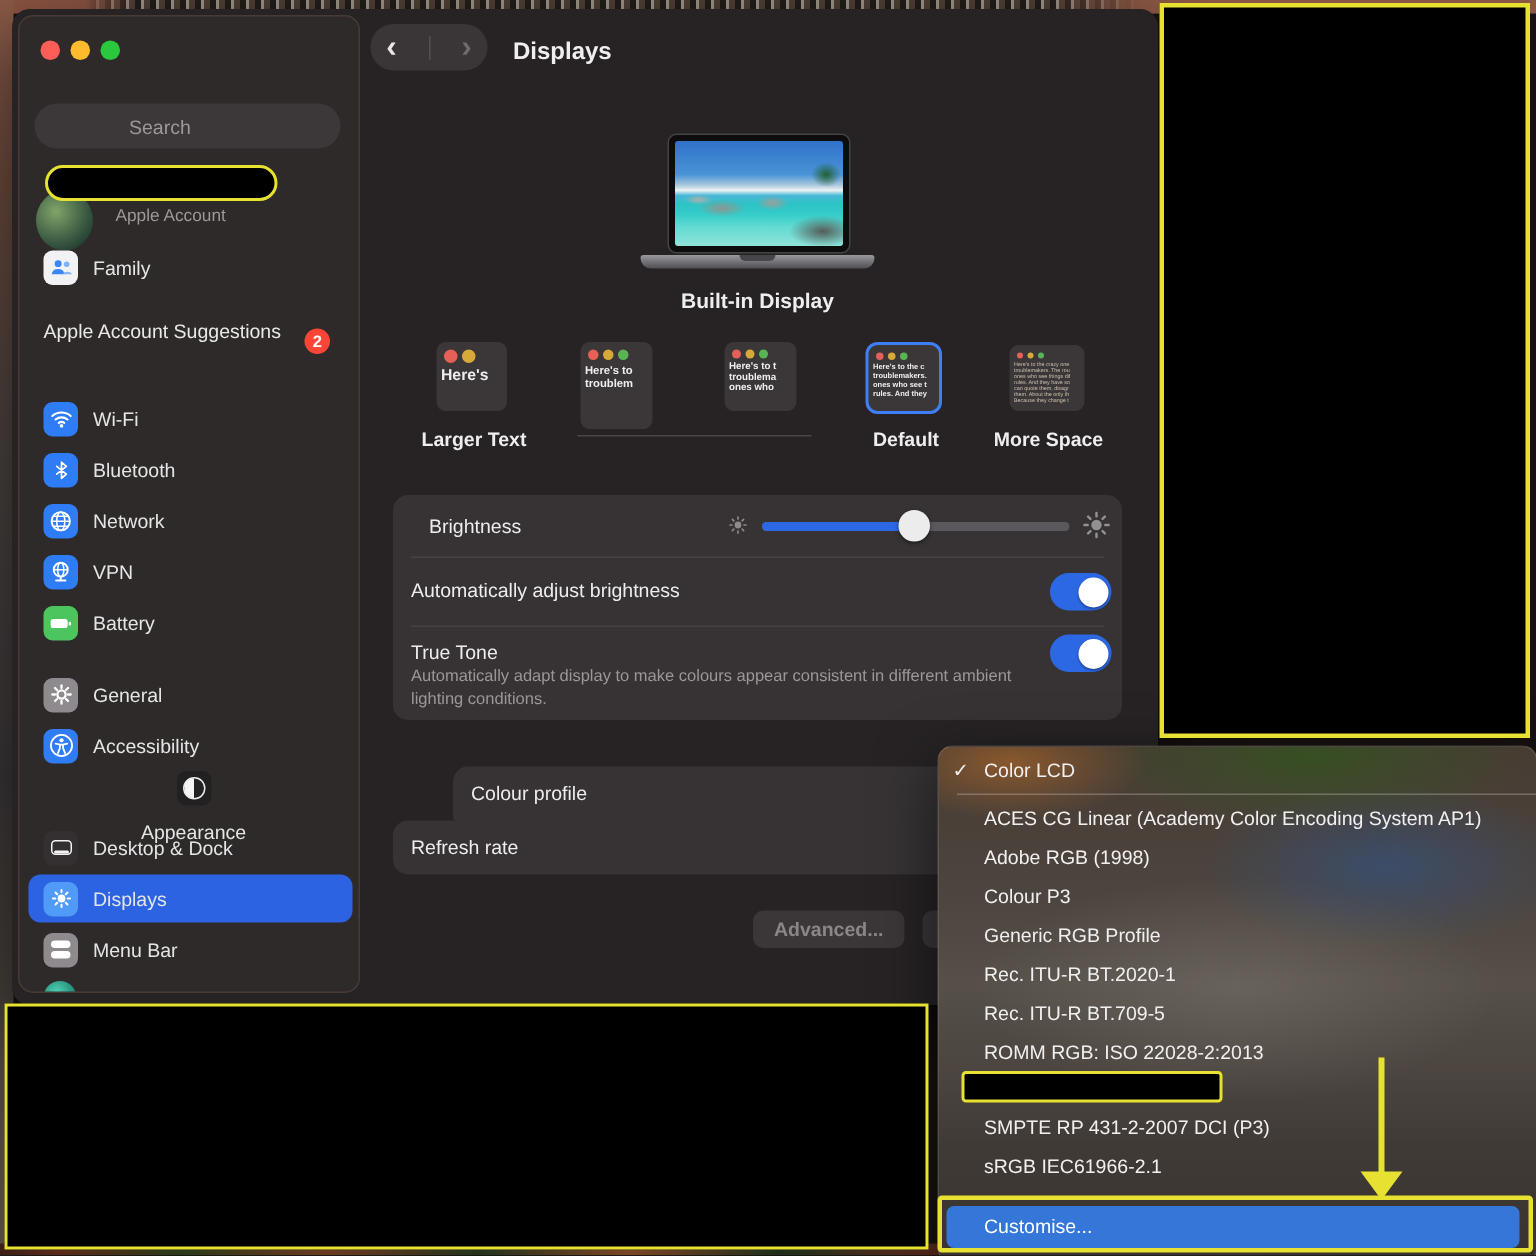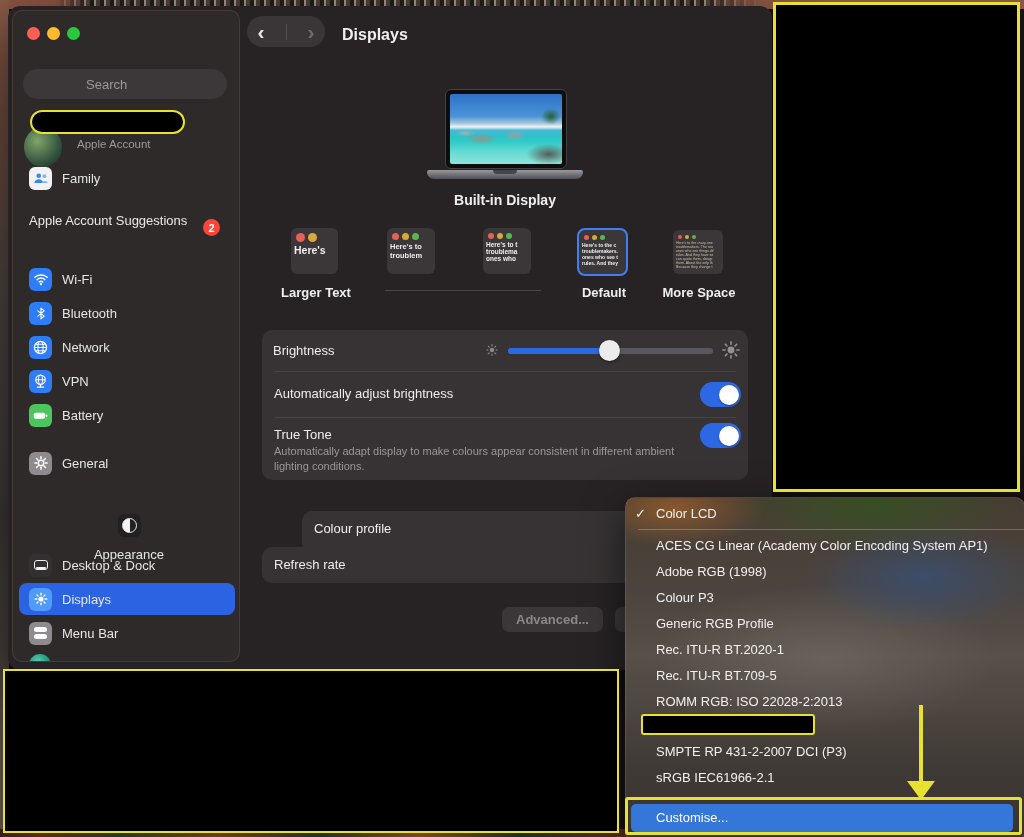--- a/index.html
+++ b/index.html
@@ -244,20 +244,30 @@
                 <path d="M18.4 12h2.8"></path>
                 <path d="M5.5 5.5l2 2"></path>
                 <path d="M16.5 16.5l2 2"></path>
                 <path d="M5.5 18.5l2-2"></path>
                 <path d="M16.5 7.5l2-2"></path>
               </g>
             </svg>
         </div>
         <span class="lbl">General</span>
       </div>
+      <div class="srow" style="top:469px;">
+        <div class="itile bg-blue">
+          <svg viewBox="0 0 24 24" width="18" height="18">
+              <circle cx="12" cy="12" r="9.4" fill="none" stroke="#fff" stroke-width="1.6"></circle>
+              <circle cx="12" cy="7.4" r="1.9" fill="#fff"></circle>
+              <path d="M6.8 10.3l3.8 1v3l-1.8 4.4 M17.2 10.3l-3.8 1v3l1.8 4.4 M10.6 11.3h2.8" stroke="#fff" stroke-width="1.6" fill="none" stroke-linecap="round" stroke-linejoin="round"></path>
+            </svg>
+        </div>
+        <span class="lbl">Accessibility</span>
+      </div>
       <div class="srow" style="top:503px;flex-direction:column;">
         <div class="itile bg-dark">
           <div class="half-circle"></div>
         </div>
         <span class="lbl">Appearance</span>
       </div>
       <div class="srow" style="top:537px;">
         <div class="itile bg-dock">
           <div class="ddwin"></div>
         </div>
@@ -307,21 +317,21 @@
     <div class="lbase"></div>
     <div class="disp-name">Built-in Display</div>
 
     <div class="thumb" style="left:283px;width:47px;height:46px;">
       <div class="dots">
           <span class="tdot" style="width:9px;height:9px;background:#e56057;"></span>
           <span class="tdot" style="width:9px;height:9px;background:#d6a939;"></span>
         </div>
       <div class="ttxt" style="font-size:10.5px;">Here's</div>
     </div>
-    <div class="thumb" style="left:379px;width:48px;height:46px;">
+    <div class="thumb" style="left:379px;width:48px;height:58px;">
       <div class="dots">
           <span class="tdot" style="width:7px;height:7px;background:#e56057;"></span>
           <span class="tdot" style="width:7px;height:7px;background:#d6a939;"></span>
           <span class="tdot" style="width:7px;height:7px;background:#59b554;"></span>
         </div>
       <div class="ttxt" style="font-size:7.5px;">Here's to
 troublem</div>
     </div>
     <div class="thumb" style="left:475px;width:48px;height:46px;">
       <div class="dots">
@@ -357,21 +367,21 @@
 can quote them, disagr
 them. About the only th
 Because they change t</div>
     </div>
     <div class="scale-line"></div>
     <div class="scale-label" style="left:263px;width:90px;">Larger Text</div>
     <div class="scale-label" style="left:557px;width:78px;">Default</div>
     <div class="scale-label" style="left:645px;width:92px;">More Space</div>
 
     <div class="card" style="top:324px;height:150px;">
-      <div class="row-label" style="position:absolute;left:11px;top:13px;">Brightness</div>
+      <div class="row-label" style="position:absolute;left:24px;top:13px;">Brightness</div>
       <svg style="position:absolute;left:222px;top:12px;" viewBox="0 0 24 24" width="16" height="16">
           <circle cx="12" cy="12" r="3.4" fill="#8e8a8b"></circle>
           <g stroke="#8e8a8b" stroke-width="1.7" stroke-linecap="round">
             <path d="M12 4v2"></path>
             <path d="M12 18v2"></path>
             <path d="M4 12h2"></path>
             <path d="M18 12h2"></path>
             <path d="M6.4 6.4l1.4 1.4"></path>
             <path d="M16.2 16.2l1.4 1.4"></path>
             <path d="M6.4 17.6l1.4-1.4"></path>

